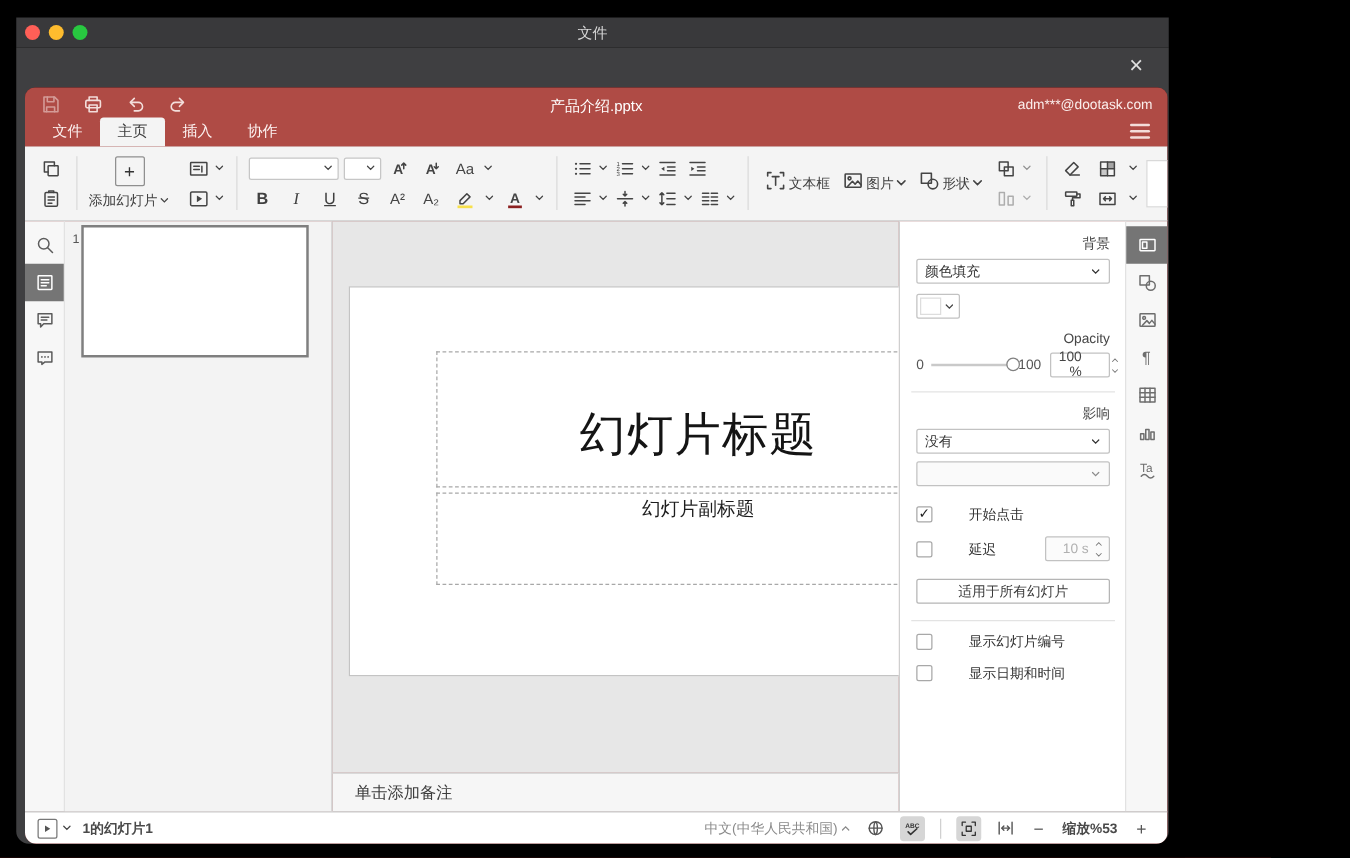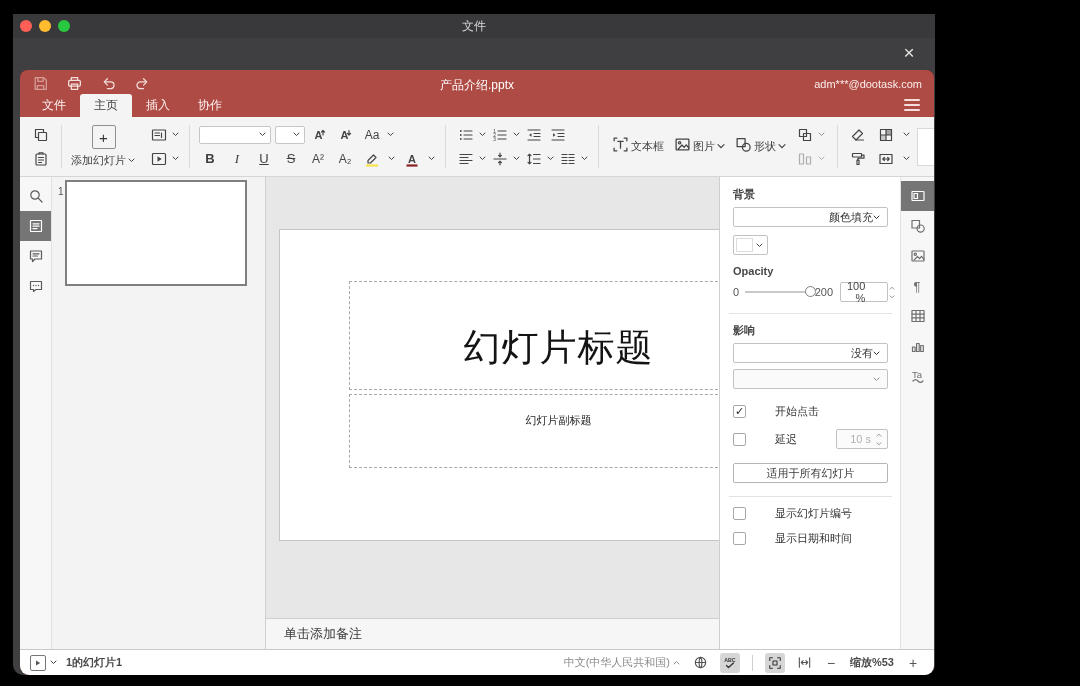--- a/index.html
+++ b/index.html
@@ -78,28 +78,28 @@
   .thumbnum{position:absolute;left:6px;top:9px;font-size:10px;color:#555;}
   .thumbbox{position:absolute;left:13px;top:3px;width:182px;height:106px;background:#fff;border:2px solid #7f7f7f;}
 
   .centercol{flex:1;display:flex;flex-direction:column;min-width:0;}
   .canvas{flex:1;background:#e7e7e7;position:relative;overflow:hidden;}
   .slide{position:absolute;left:13px;top:52px;width:556px;height:312px;background:#fff;border:1px solid #c4c4c4;}
   .ph{position:absolute;border:1px dashed #a8a8a8;}
   .ph-title{left:69px;top:51px;width:419px;height:109px;display:flex;align-items:flex-end;justify-content:center;padding-bottom:16px;}
   .ph-title span{font-size:37px;color:#141414;letter-spacing:1px;}
   .ph-sub{left:69px;top:164px;width:419px;height:74px;display:flex;justify-content:center;}
-  .ph-sub span{font-size:11px;color:#1d1d1d;margin-top:18px;}
+  .ph-sub span{font-size:15px;color:#1d1d1d;margin-top:3px;}
   .notes{flex:0 0 31px;background:#f6f6f6;border-top:1px solid #cfcfcf;display:flex;align-items:center;padding-left:18px;font-size:13px;color:#3c3c3c;}
 
   
   .rpanel{flex:0 0 181px;background:#fff;border-left:1px solid #cfcfcf;padding:10px 12px 0 13px;font-size:11px;color:#444;overflow:hidden;}
-  .rlabel{font-weight:bold;color:#464646;margin-bottom:5px;}
+  .rlabel{font-weight:normal;color:#464646;margin-bottom:5px;text-align:right;}
   .sel{height:20px;border:1px solid #c2c2c2;border-radius:2px;background:#fff;display:flex;align-items:center;padding:0 6px;color:#333;}
-  .sel .grow{flex:1;text-align:right;}
+  .sel .grow{flex:1;}
   .sel.dis{background:#fafafa;}
   .swatchsel{width:35px;height:20px;border:1px solid #c2c2c2;border-radius:2px;display:flex;align-items:center;margin:8px 0 10px 0;}
   .swatch{width:17px;height:14px;background:#fff;border:1px solid #ddd;margin-left:2px;}
   .sliderrow{display:flex;align-items:center;margin-top:2px;}
   .srtext{color:#555;}
   .track{flex:1;height:2px;background:#c9c9c9;margin:0 4px 0 6px;position:relative;}
   .knob{position:absolute;right:-5px;top:-5px;width:11px;height:11px;border:1px solid #808080;border-radius:50%;background:#fff;}
   .spin{height:20px;border:1px solid #c2c2c2;border-radius:2px;background:#fff;display:flex;align-items:center;padding:0 3px 0 6px;}
   .spin .v{flex:1;text-align:right;padding-right:4px;color:#444;}
   .spin.dis{background:#fbfbfb;}
@@ -600,21 +600,21 @@
                 <path d="M1 1.2l3 3 3-3"></path>
               </svg>
             </span>
         </div>
         <div class="rlabel">Opacity</div>
         <div class="sliderrow opac-row">
           <span class="srtext">0</span>
           <span class="track">
               <span class="knob"></span>
             </span>
-          <span class="srtext">200</span>
+          <span class="srtext">100</span>
           <span class="spin">
             <span class="v">100 %</span>
             <span class="spinarrows">
                 <span class="chev chup">
                   <svg viewBox="0 0 8 6" fill="none" stroke="currentColor" stroke-width="1.2" stroke-linecap="round">
                     <path d="M1 1.2l3 3 3-3"></path>
                   </svg>
                 </span>
                 <span class="chev">
                   <svg viewBox="0 0 8 6" fill="none" stroke="currentColor" stroke-width="1.2" stroke-linecap="round">

